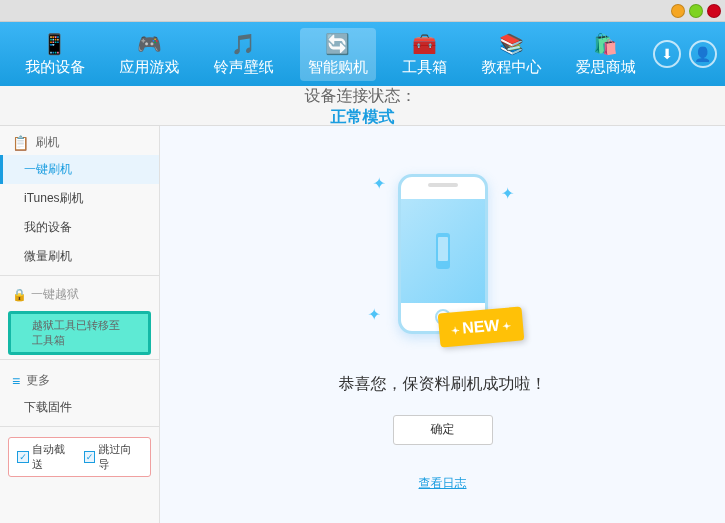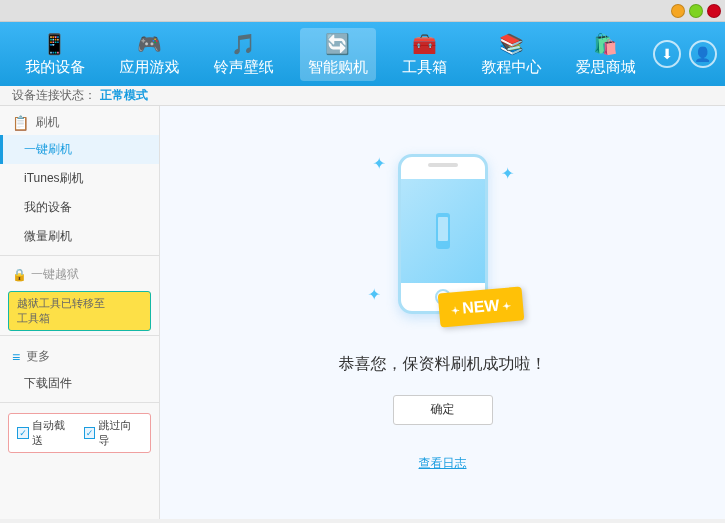--- a/index.html
+++ b/index.html
@@ -95,28 +95,29 @@
     }
 
     
     .main-area {
       display: flex;
       height: calc(523px - 22px - 64px - 24px);
     }
 
     
     .status-bar {
-      height: 20px;
+      height: 40px;
       background: #f5f5f5;
       border-bottom: 1px solid #ddd;
       display: flex;
       align-items: center;
       padding: 0 12px;
-      font-size: 12px;
+      font-size: 16px;
       color: #333;
+      flex-direction: column;
     }
     .status-label { color: #666; margin-right: 4px; }
     .status-value { color: #1a9de0; font-weight: bold; }
 
     
     .sidebar {
       width: 160px;
       background: #f8f8f8;
       border-right: 1px solid #e0e0e0;
       overflow-y: auto;
@@ -154,24 +155,24 @@
     .sidebar-locked {
       display: flex;
       align-items: center;
       padding: 6px 12px 4px 12px;
       color: #999;
       font-size: 12px;
     }
     .sidebar-locked-icon { margin-right: 4px; font-size: 12px; }
     .sidebar-warning-box {
       margin: 4px 8px;
-      background: #fde047;
-      border: 1px solid #14b8a6;
+      background: #5eead4;
+      border: 3px solid #14b8a6;
       border-radius: 3px;
-      padding: 4px 8px;
+      padding: 4px 21px;
       font-size: 11px;
       color: #666;
     }
 
     
     .content-area {
       flex: 1;
       display: flex;
       flex-direction: column;
       align-items: center;

